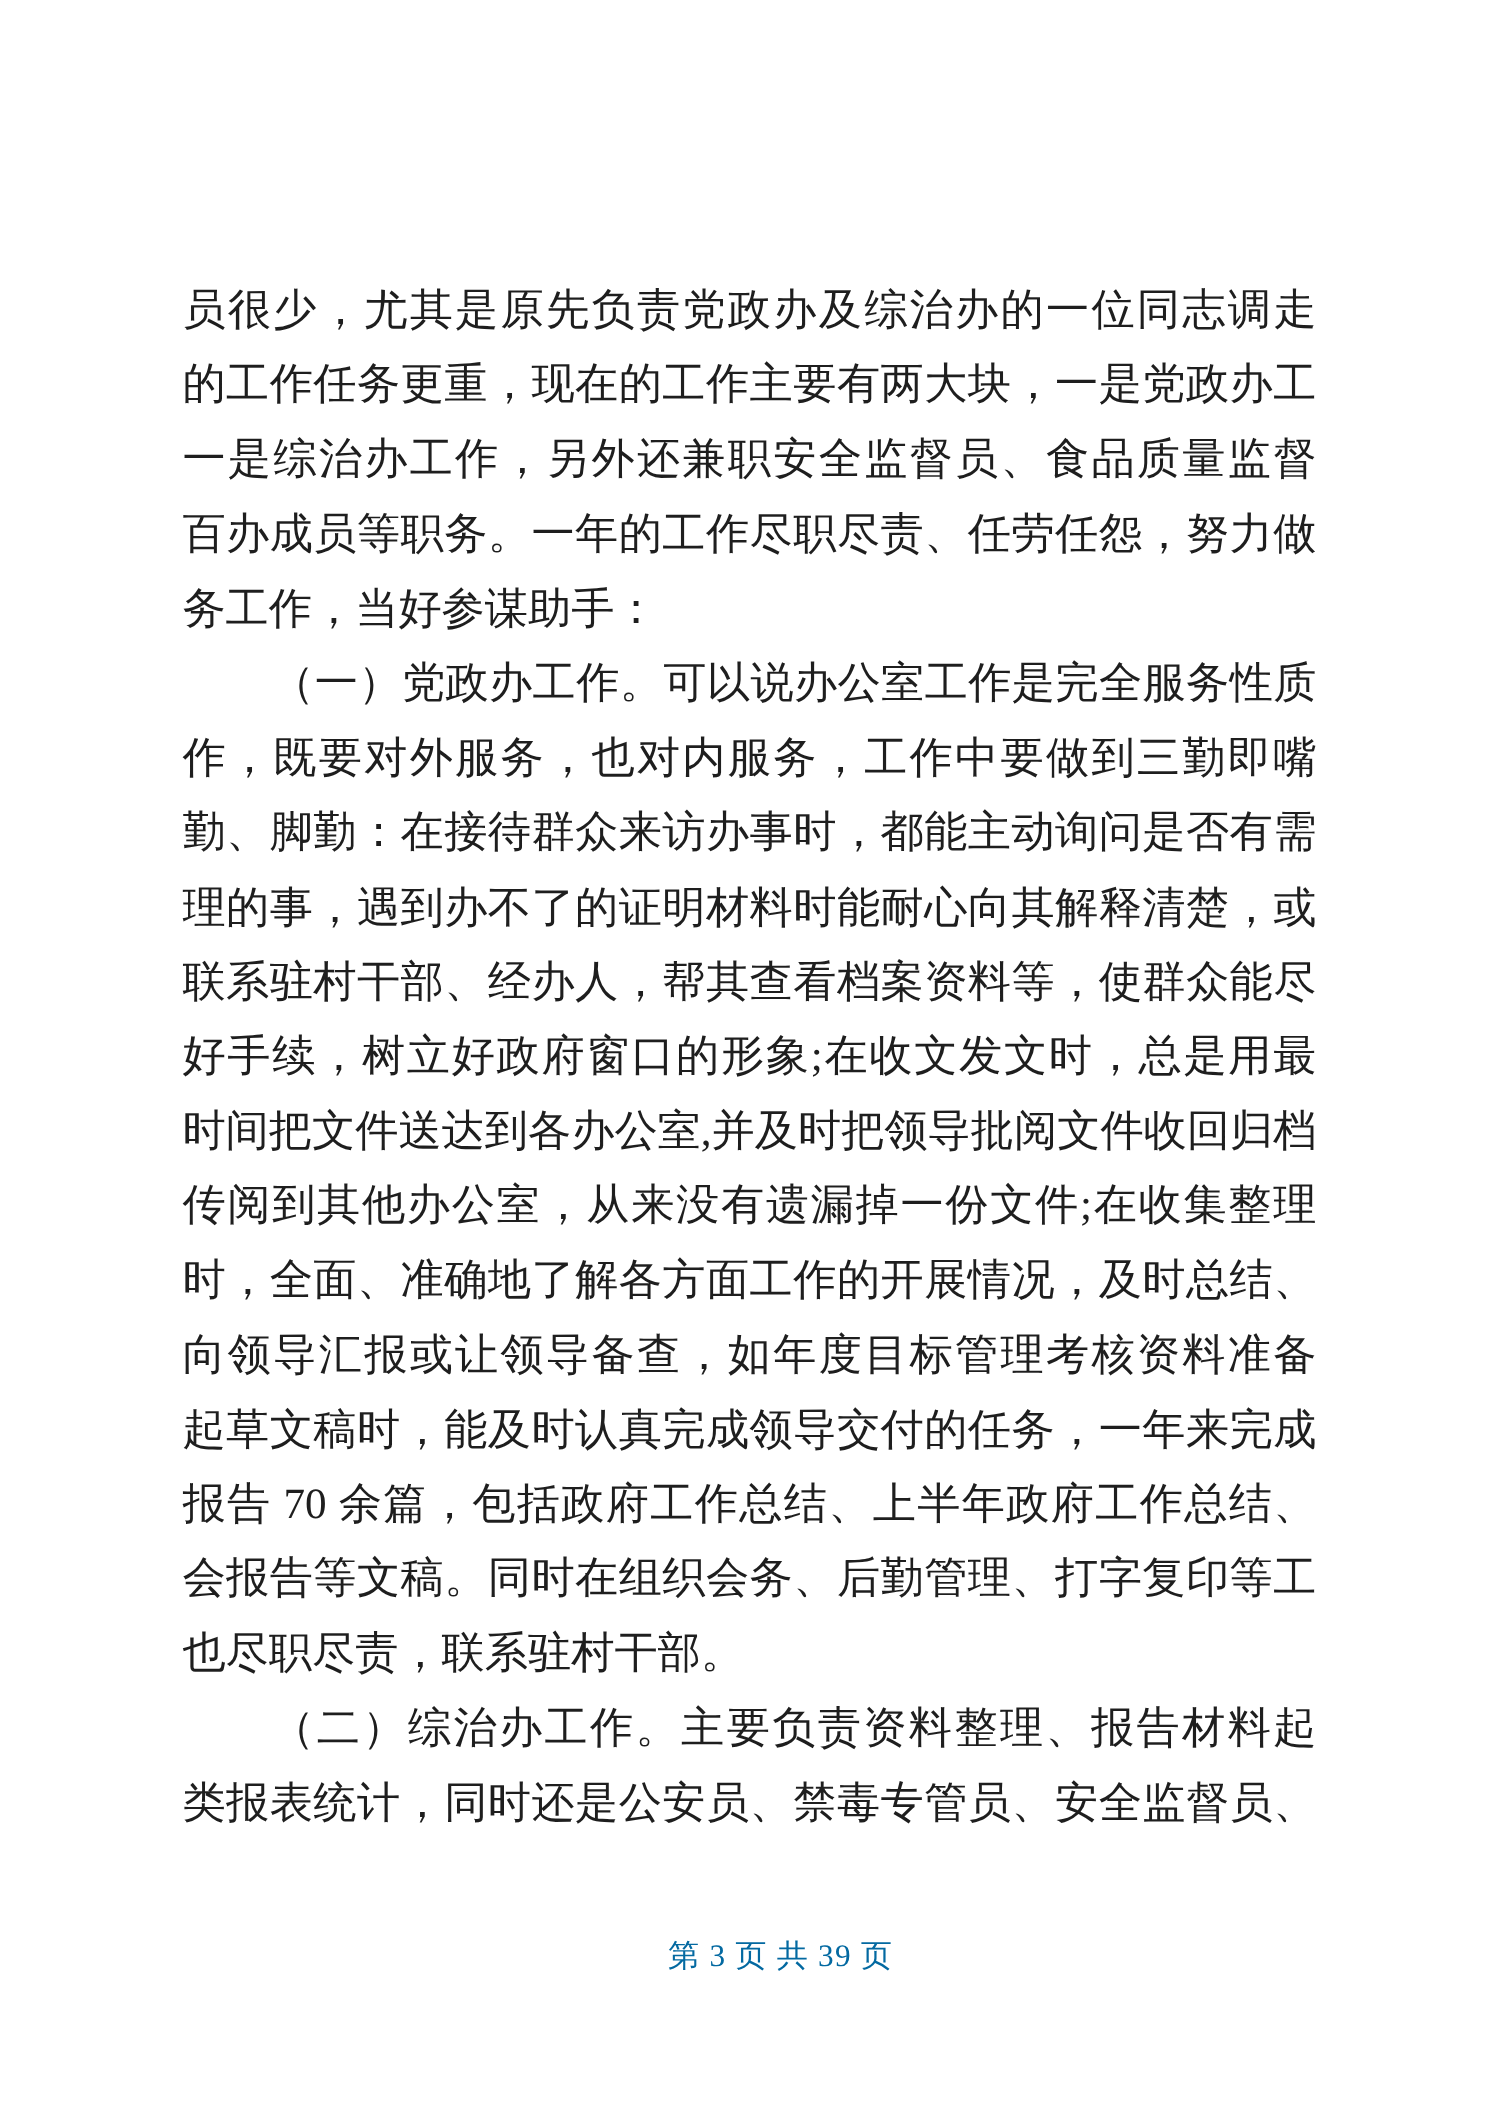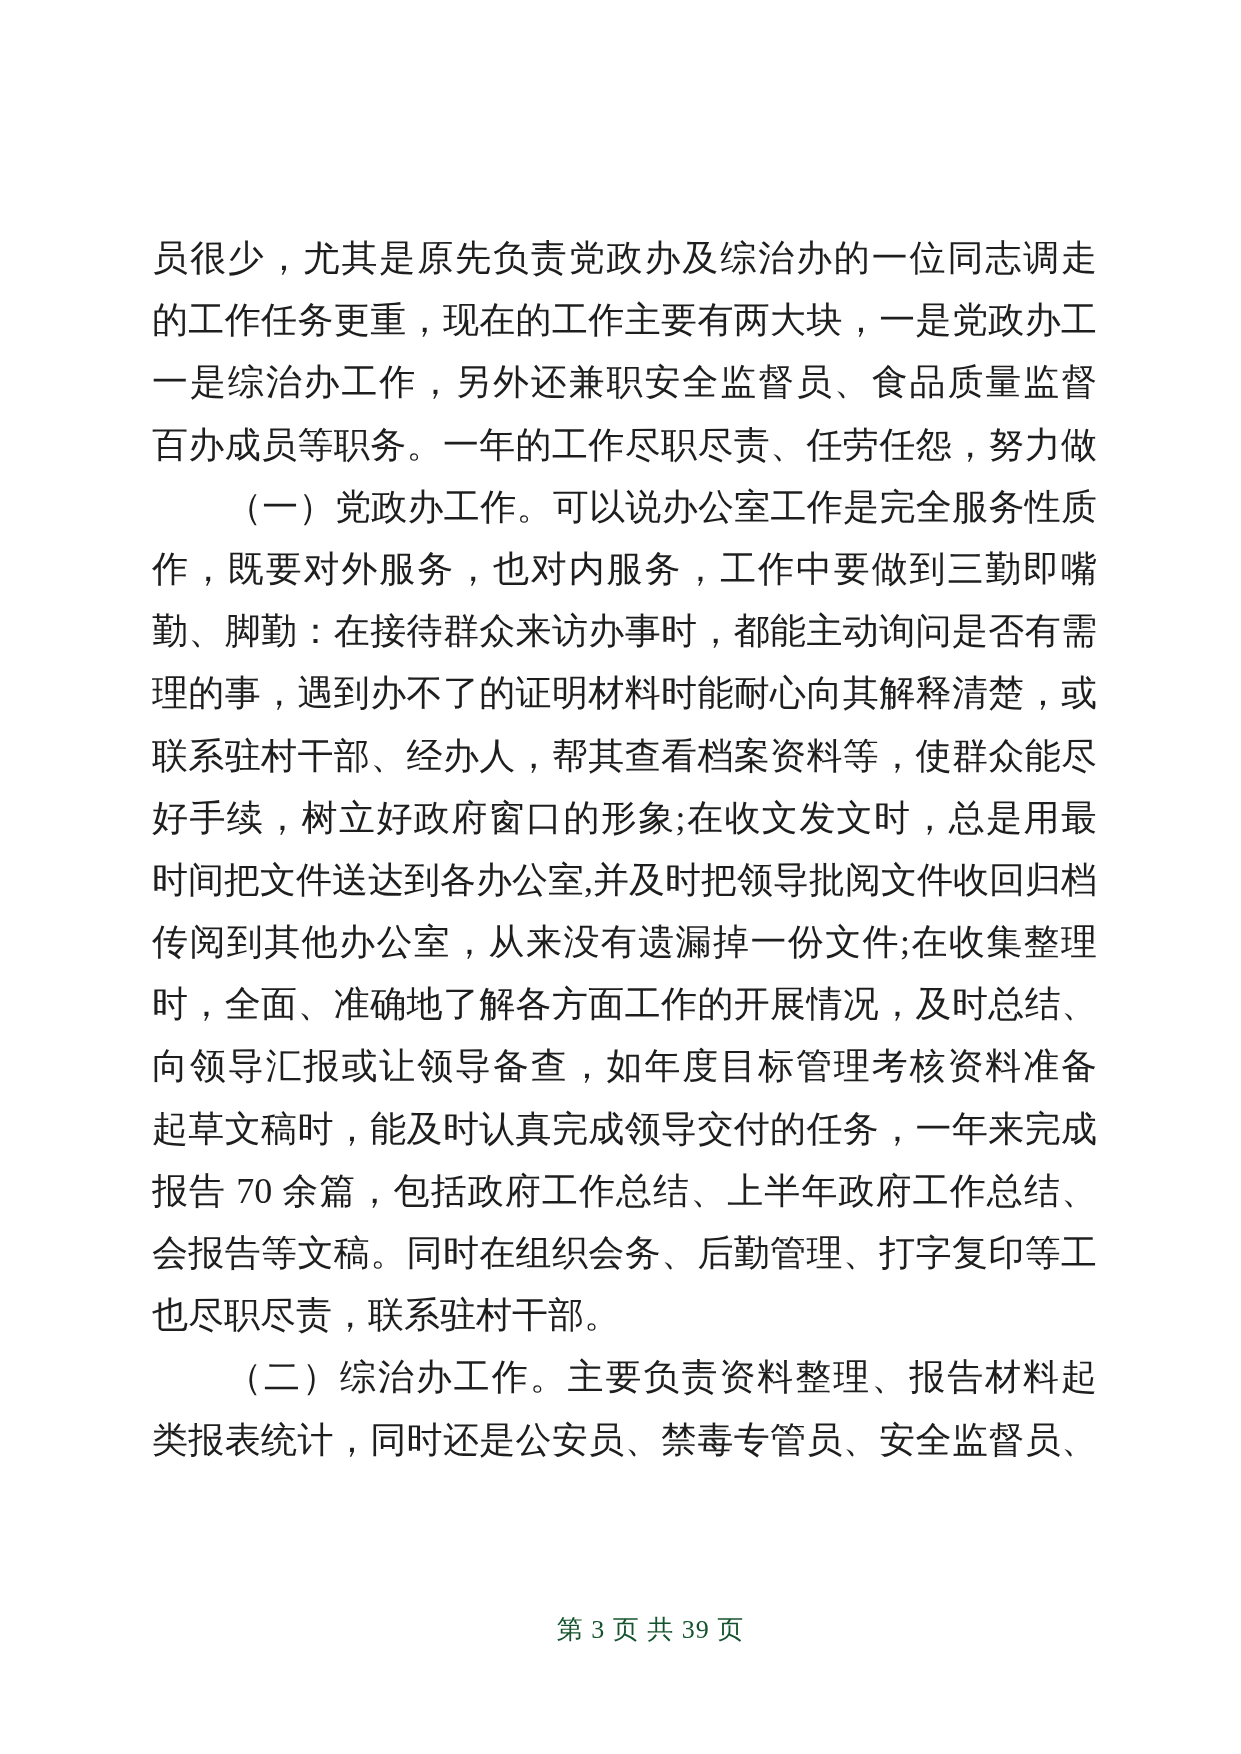--- a/index.html
+++ b/index.html
@@ -39,33 +39,34 @@
   .line.para-end {
     text-align-last: left;
   }
   .footer {
     position: absolute;
     left: 60px;
     right: 0;
     top: 1612px;
     text-align: center;
     font-size: 26px;
-    color: #14532d;
+    color: #0369a1;
     letter-spacing: 1px;
   }
 </style>
 </head>
 <body>
 
 <div class="page" style="background: rgb(255, 255, 255);">
   <div class="text-block" style="color: rgb(30, 30, 30);">
       <div class="line">员很少，尤其是原先负责党政办及综治办的一位同志调走后，我</div>
       <div class="line">的工作任务更重，现在的工作主要有两大块，一是党政办工作，</div>
       <div class="line">一是综治办工作，另外还兼职安全监督员、食品质量监督员、千</div>
       <div class="line">百办成员等职务。一年的工作尽职尽责、任劳任怨，努力做好服</div>
+      <div class="line para-end">务工作，当好参谋助手：</div>
       <div class="line indent">（一）党政办工作。可以说办公室工作是完全服务性质的工</div>
       <div class="line">作，既要对外服务，也对内服务，工作中要做到三勤即嘴勤、手</div>
       <div class="line">勤、脚勤：在接待群众来访办事时，都能主动询问是否有需要办</div>
       <div class="line">理的事，遇到办不了的证明材料时能耐心向其解释清楚，或帮其</div>
       <div class="line">联系驻村干部、经办人，帮其查看档案资料等，使群众能尽快办</div>
       <div class="line">好手续，树立好政府窗口的形象;在收文发文时，总是用最短的</div>
       <div class="line">时间把文件送达到各办公室,并及时把领导批阅文件收回归档或</div>
       <div class="line">传阅到其他办公室，从来没有遗漏掉一份文件;在收集整理资料</div>
       <div class="line">时，全面、准确地了解各方面工作的开展情况，及时总结、汇总，</div>
       <div class="line">向领导汇报或让领导备查，如年度目标管理考核资料准备等;在</div>

